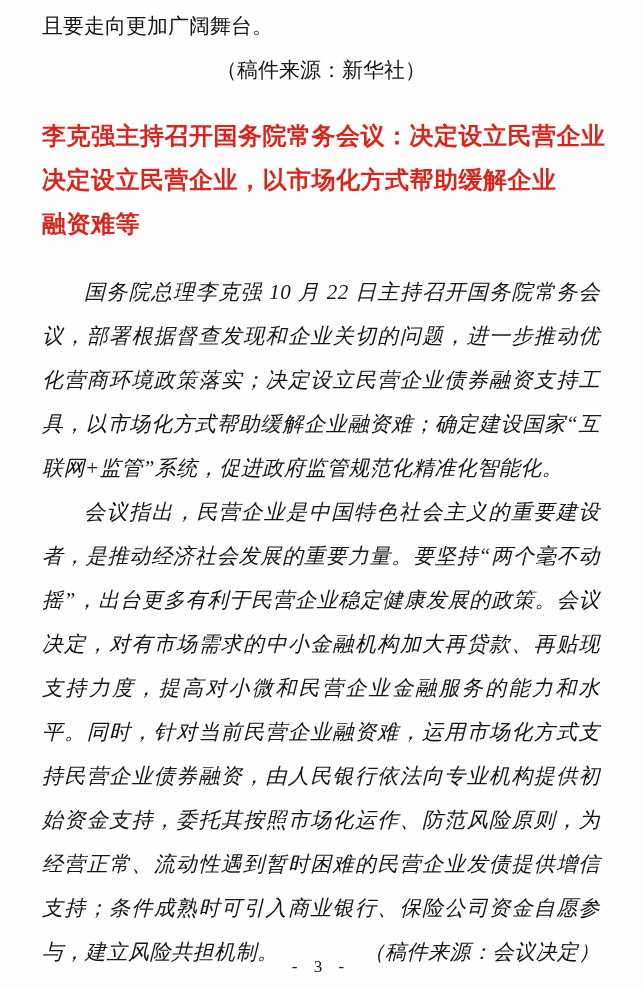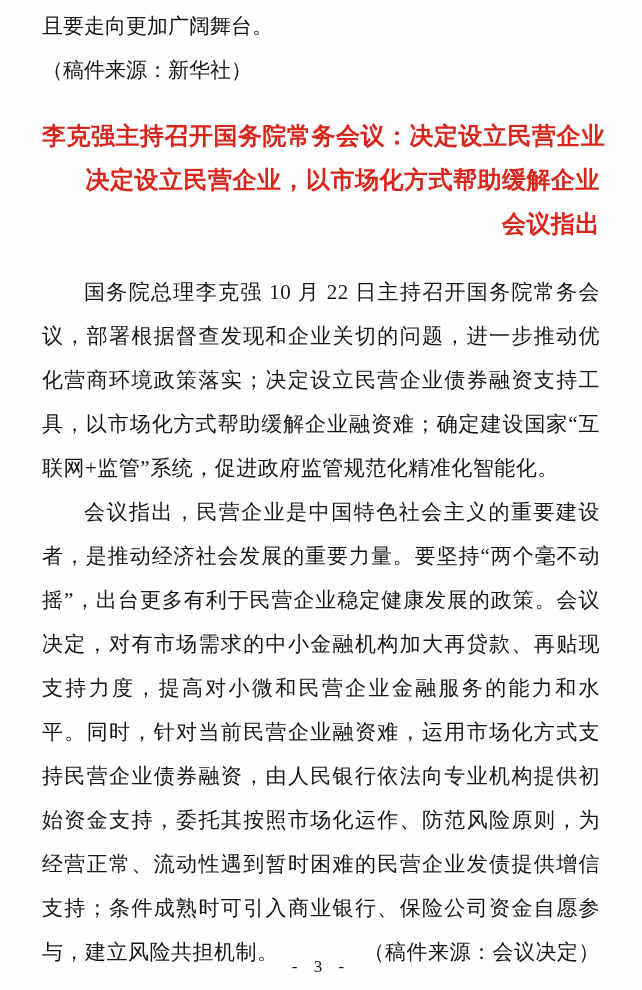--- a/index.html
+++ b/index.html
@@ -18,44 +18,45 @@
   }
   .content {
     padding: 4px 42px 0 42px;
   }
   .line {
     font-size: 21px;
     line-height: 44px;
     white-space: nowrap;
   }
   .right {
-    text-align: left;
+    text-align: center;
   }
   .title {
     margin: 22px 0 0 0;
     font-size: 24px;
     font-weight: bold;
-    text-align: right;
+    text-align: left;
     color: var(--title-color, #d9261c);
     letter-spacing: 0.5px;
   }
   .title-line {
     line-height: 44px;
     white-space: nowrap;
   }
   .body {
     margin-top: 24px;
   }
   .para {
     margin: 0;
     font-size: 21px;
     line-height: 44px;
     text-align: justify;
     text-indent: 2em;
     letter-spacing: 0.5px;
+    font-style: italic;
   }
   .src-float {
     float: right;
     text-indent: 0;
     letter-spacing: 0.5px;
   }
   .pagenum {
     position: absolute;
     left: 0;
     right: 0;
@@ -72,21 +73,21 @@
 <div class="page">
   <div class="content">
 
     <div class="line">且要走向更加广阔舞台。</div>
 
     <div class="line right">（稿件来源：新华社）</div>
 
     <h1 class="title">
       <div class="title-line">李克强主持召开国务院常务会议：决定设立民营企业</div>
       <div class="title-line">决定设立民营企业，以市场化方式帮助缓解企业</div>
-      <div class="title-line">会议指出</div>
+      <div class="title-line">融资难等</div>
     </h1>
 
     <div class="body">
       <p class="para">
         <span>国务院总理李克强 10 月 22 日主持召开国务院常务会议，部署根据督查发现和企业关切的问题，进一步推动优化营商环境政策落实；决定设立民营企业债券融资支持工具，以市场化方式帮助缓解企业融资难；确定建设国家“互联网+监管”系统，促进政府监管规范化精准化智能化。</span>
       </p>
       <p class="para">
         <span>会议指出，民营企业是中国特色社会主义的重要建设者，是推动经济社会发展的重要力量。要坚持“两个毫不动摇”，出台更多有利于民营企业稳定健康发展的政策。会议决定，对有市场需求的中小金融机构加大再贷款、再贴现支持力度，提高对小微和民营企业金融服务的能力和水平。同时，针对当前民营企业融资难，运用市场化方式支持民营企业债券融资，由人民银行依法向专业机构提供初始资金支持，委托其按照市场化运作、防范风险原则，为经营正常、流动性遇到暂时困难的民营企业发债提供增信支持；条件成熟时可引入商业银行、保险公司资金自愿参与，建立风险共担机制。</span><span class="src-float">（稿件来源：会议决定）</span>
       </p>
     </div>

